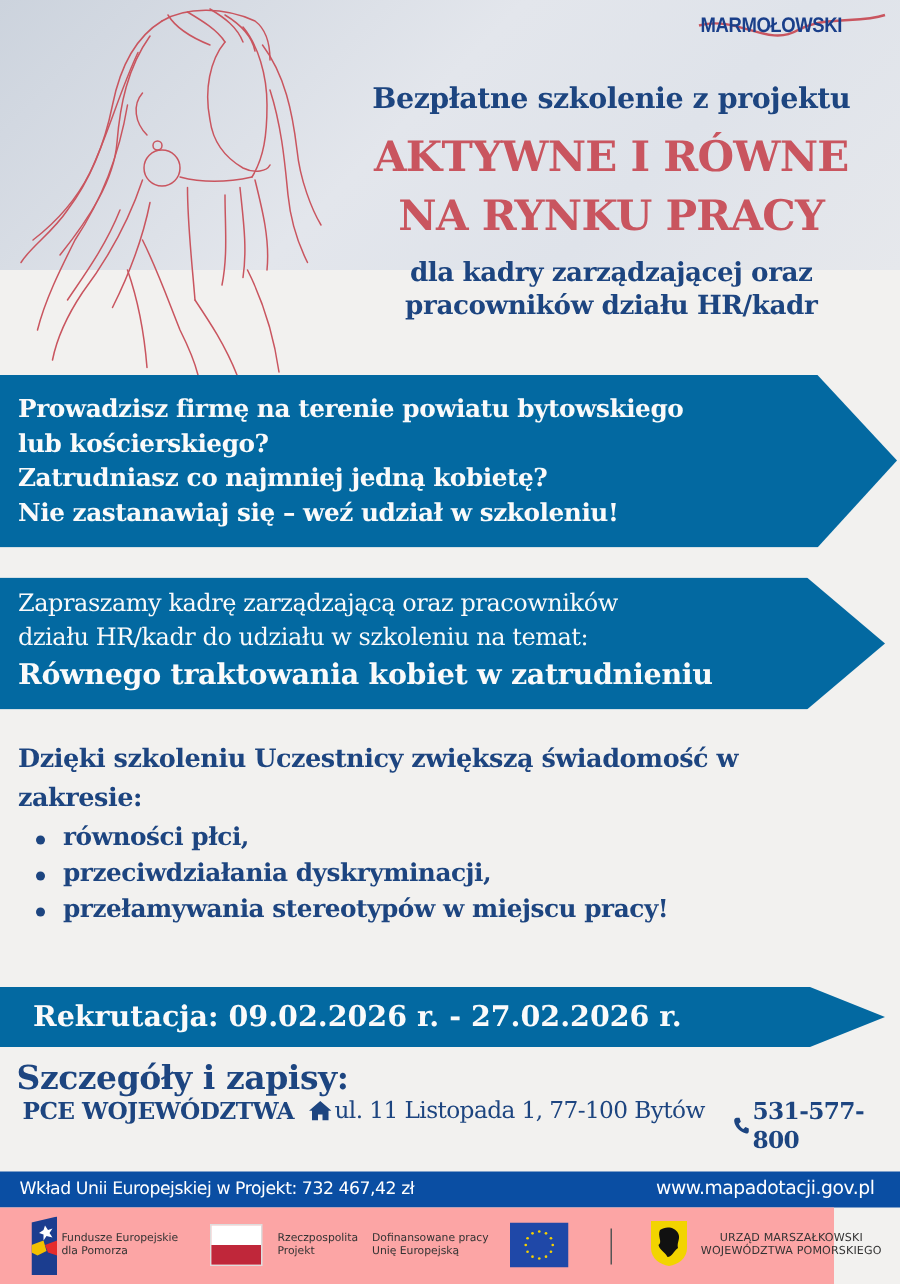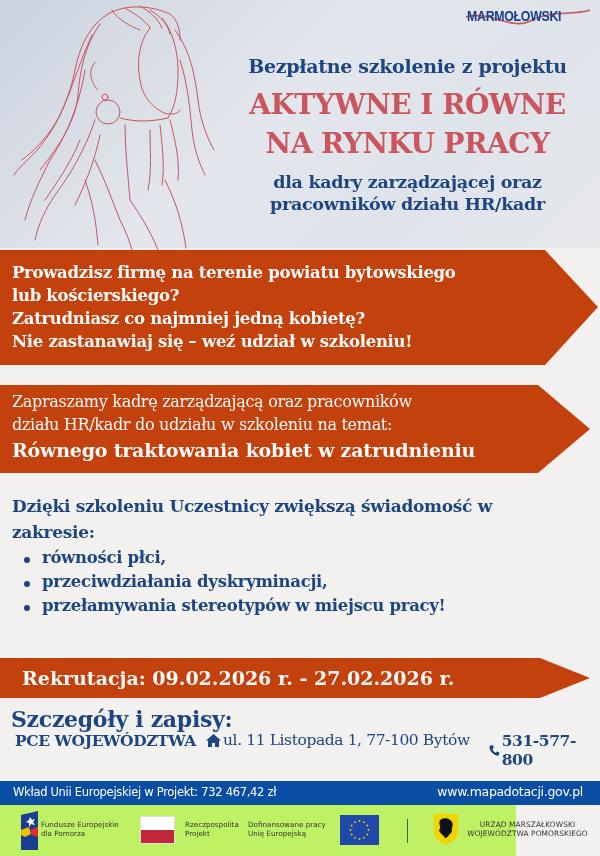--- a/index.html
+++ b/index.html
@@ -3,42 +3,42 @@
 <meta charset="utf-8">
 <style>
   * { margin: 0; padding: 0; box-sizing: border-box; }
   html, body { width: 600px; height: 856px; overflow: hidden; }
   body {
     position: relative;
     background: #f2f1ef;
     font-family: "DejaVu Serif", serif;
   }
   .hero {
-    position: absolute; left: 0; top: 0; width: 600px; height: 248px;
+    position: absolute; left: 0; top: 0; width: 600px; height: 180px;
     background: linear-gradient(135deg, #ccd3dd 0%, #e3e6ec 45%, #dfe3ea 70%, #e6e8ec 100%);
   }
   .illustration { position: absolute; left: 0; top: 0; width: 240px; height: 250px; }
   .brand-logo {
     position: absolute; left: 467px; top: 8px;
     font-family: "Liberation Sans", sans-serif; font-weight: 900;
     font-size: 14px; color: #1a3f8a; letter-spacing: -0.3px;
     transform: scaleX(0.88); transform-origin: left center;
   }
   .brand-swoosh { position: absolute; left: 462px; top: 6px; width: 130px; height: 22px; }
   .hero-text { position: absolute; left: 215px; top: 55px; width: 385px; text-align: center; }
   .hero-subtitle { font-size: 19px; font-weight: bold; color: #1d4580; letter-spacing: -0.3px; }
   .hero-title {
     font-size: 28px; font-weight: bold; color: #c9555f; line-height: 39px;
     margin-top: 8px; letter-spacing: -0.5px;
   }
   .hero-audience {
     font-size: 17.5px; font-weight: bold; color: #1d4580; line-height: 22px;
     margin-top: 8px; letter-spacing: -0.3px;
   }
-  .arrow-bar { position: absolute; background: #c2410c; color: #fafafa; }
+  .arrow-bar { position: absolute; background: #0369a1; color: #fafafa; }
   .arrow1 {
     left: 0; top: 250px; width: 598px; height: 115px;
     clip-path: polygon(0 0, 545px 0, 598px 57px, 545px 115px, 0 115px);
     padding: 11px 0 0 12px;
     font-size: 16.5px; font-weight: bold; line-height: 23px; letter-spacing: -0.3px;
   }
   .arrow2 {
     left: 0; top: 385px; width: 590px; height: 88px;
     clip-path: polygon(0 0, 538px 0, 590px 44px, 538px 88px, 0 88px);
     padding: 5px 0 0 12px; font-size: 16px; line-height: 23px; letter-spacing: -0.3px;
@@ -73,22 +73,22 @@
   .contact-phone { position: absolute; left: 474px; top: 0; font-weight: bold; letter-spacing: -0.4px; display: flex; align-items: center; }
   .icon-svg { display: inline-block; margin-right: 2px; }
   .funding-bar {
     position: absolute; left: 0; top: 781px; width: 600px; height: 24px;
     background: #0a4ea3; color: #ffffff;
     font-family: "DejaVu Sans", sans-serif; font-size: 11.5px;
   }
   .funding-label { position: absolute; left: 13px; top: 4px; letter-spacing: -0.3px; }
   .funding-url { position: absolute; right: 17px; top: 3px; font-size: 12.5px; letter-spacing: -0.3px; }
   .logos-strip {
-    position: absolute; left: 0; top: 805px; width: 516px; height: 51px;
-    background: #bef264; font-family: "DejaVu Sans", sans-serif;
+    position: absolute; left: 0; top: 805px; width: 556px; height: 51px;
+    background: #fca5a5; font-family: "DejaVu Sans", sans-serif;
   }
   .logo-text { position: absolute; font-size: 7.2px; color: #333; line-height: 9px; }
   .logo-text.right { text-align: right; }
   .logo-text.center { text-align: center; font-size: 7.4px; letter-spacing: 0.1px; }
 </style>
 </head>
 <body>
 
 <div class="hero">
   <svg class="illustration" viewBox="0 0 240 250" fill="none" stroke="#c9555f" stroke-width="1" stroke-linecap="round">

